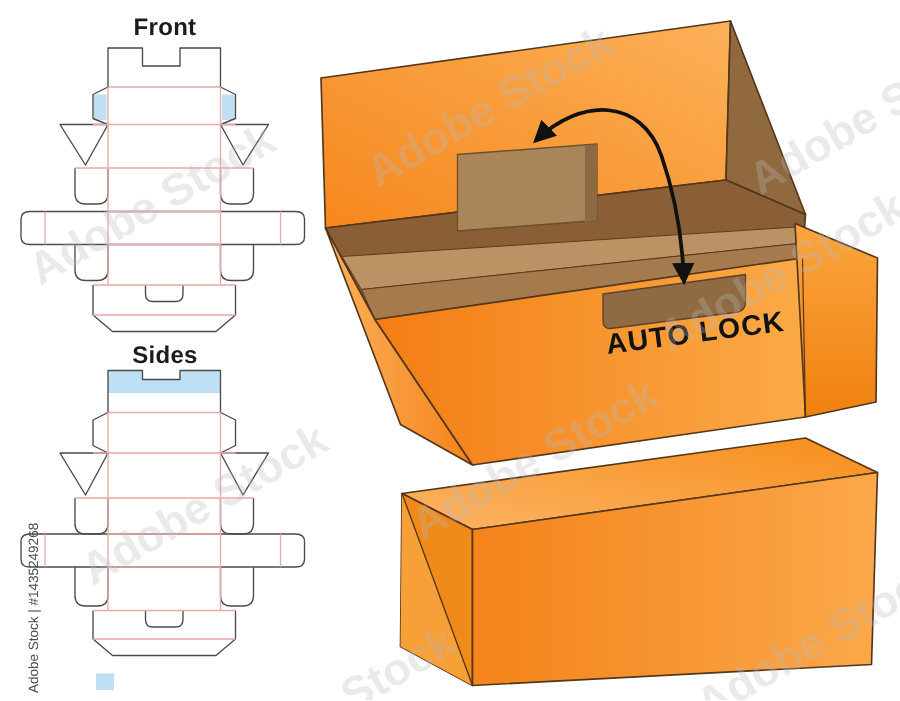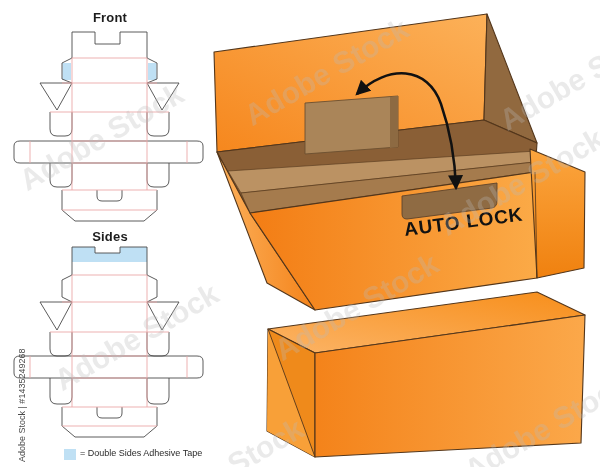--- a/index.html
+++ b/index.html
@@ -1,19 +1,19 @@
 <!DOCTYPE html>
 <html><head>
 <meta charset="utf-8">
 <style>
   html,body{margin:0;padding:0;background:#fff;}
   #stage{position:relative;width:600px;height:467px;background:#ffffff;overflow:hidden;
          font-family:"Liberation Sans",sans-serif;}
   #artwork{position:absolute;left:0;top:0;}
-  .side-label{position:absolute;width:60px;text-align:center;font-size:13px;font-weight:600;
+  .side-label{position:absolute;width:60px;text-align:center;font-size:16px;font-weight:600;
               color:#1c1c1c;letter-spacing:0.2px;}
   #front-label{left:80px;top:10px;}
   #back-label{left:80px;top:229px;}
   #legend-text{position:absolute;left:80px;top:448px;font-size:9px;color:#2b2b2b;}
   #credit{position:absolute;left:17px;top:462px;transform:rotate(-90deg);transform-origin:0 0;
           font-size:9px;color:#4a4a4a;white-space:nowrap;}
   .wm{position:absolute;font-size:30px;font-weight:700;color:rgba(185,185,185,0.30);
       transform:rotate(-30deg);white-space:nowrap;pointer-events:none;}
 </style>
 </head>
@@ -141,15 +141,14 @@
   <span class="wm" style="left:235px;top:55px;">Adobe Stock</span>
   <span class="wm" style="left:430px;top:165px;">Adobe Stock</span>
   <span class="wm" style="left:45px;top:320px;">Adobe Stock</span>
   <span class="wm" style="left:265px;top:290px;">Adobe Stock</span>
   <span class="wm" style="left:455px;top:410px;">Adobe Stock</span>
   <span class="wm" style="left:130px;top:455px;">Adobe Stock</span>
   <span class="wm" style="left:490px;top:60px;">Adobe Stock</span>
 
   <div id="front-label" class="side-label">Front</div>
   <div id="back-label" class="side-label">Sides</div>
-  <div id="legend-text">= Double Sides Adhesive Tape</div>
   <div id="credit">Adobe Stock | #1435249268</div>
 </div>
 
 </body></html>

